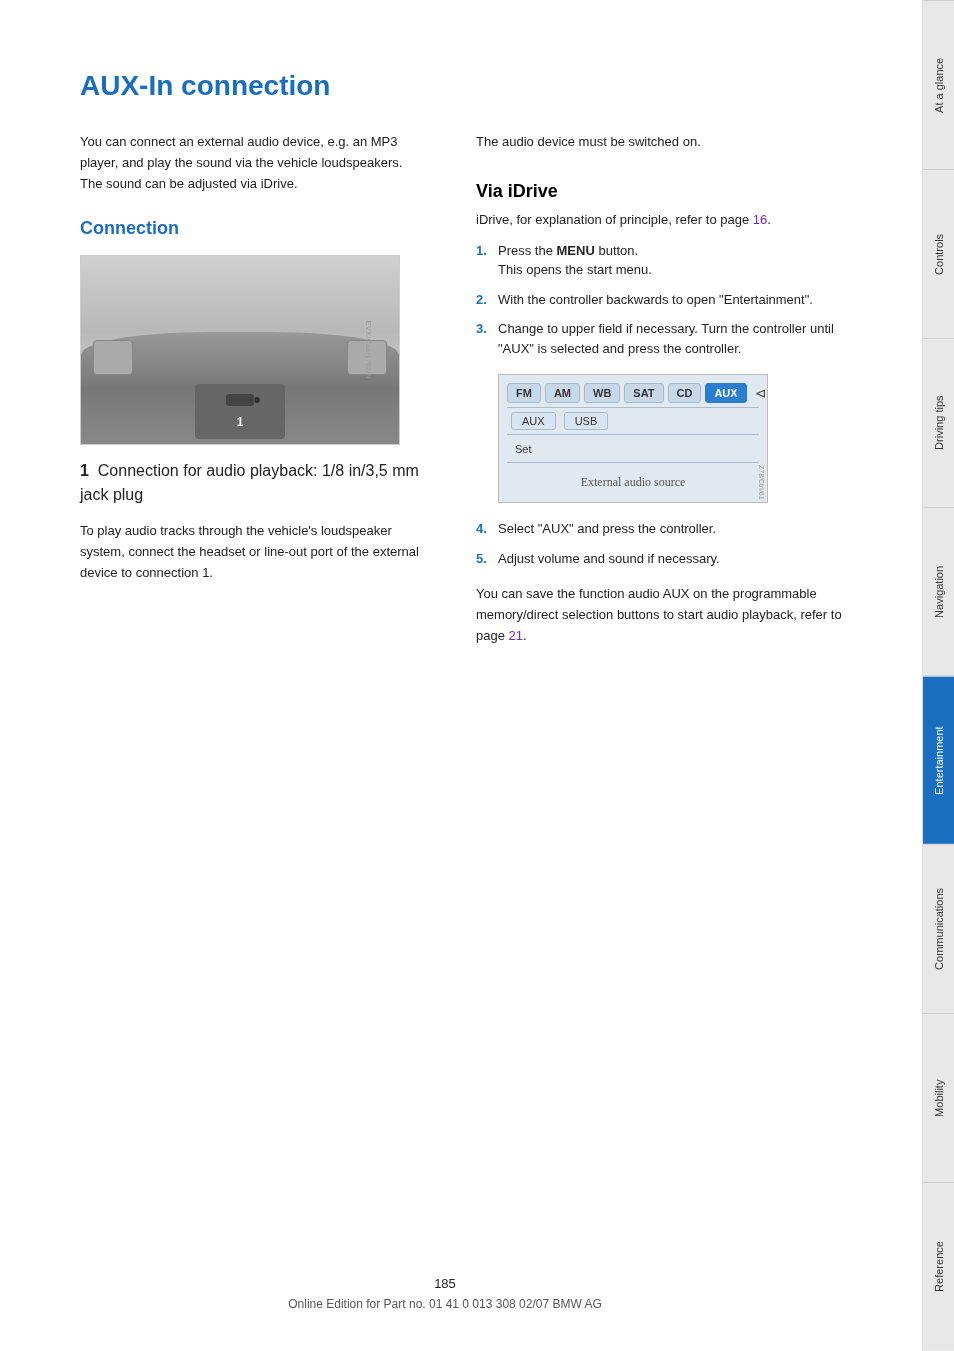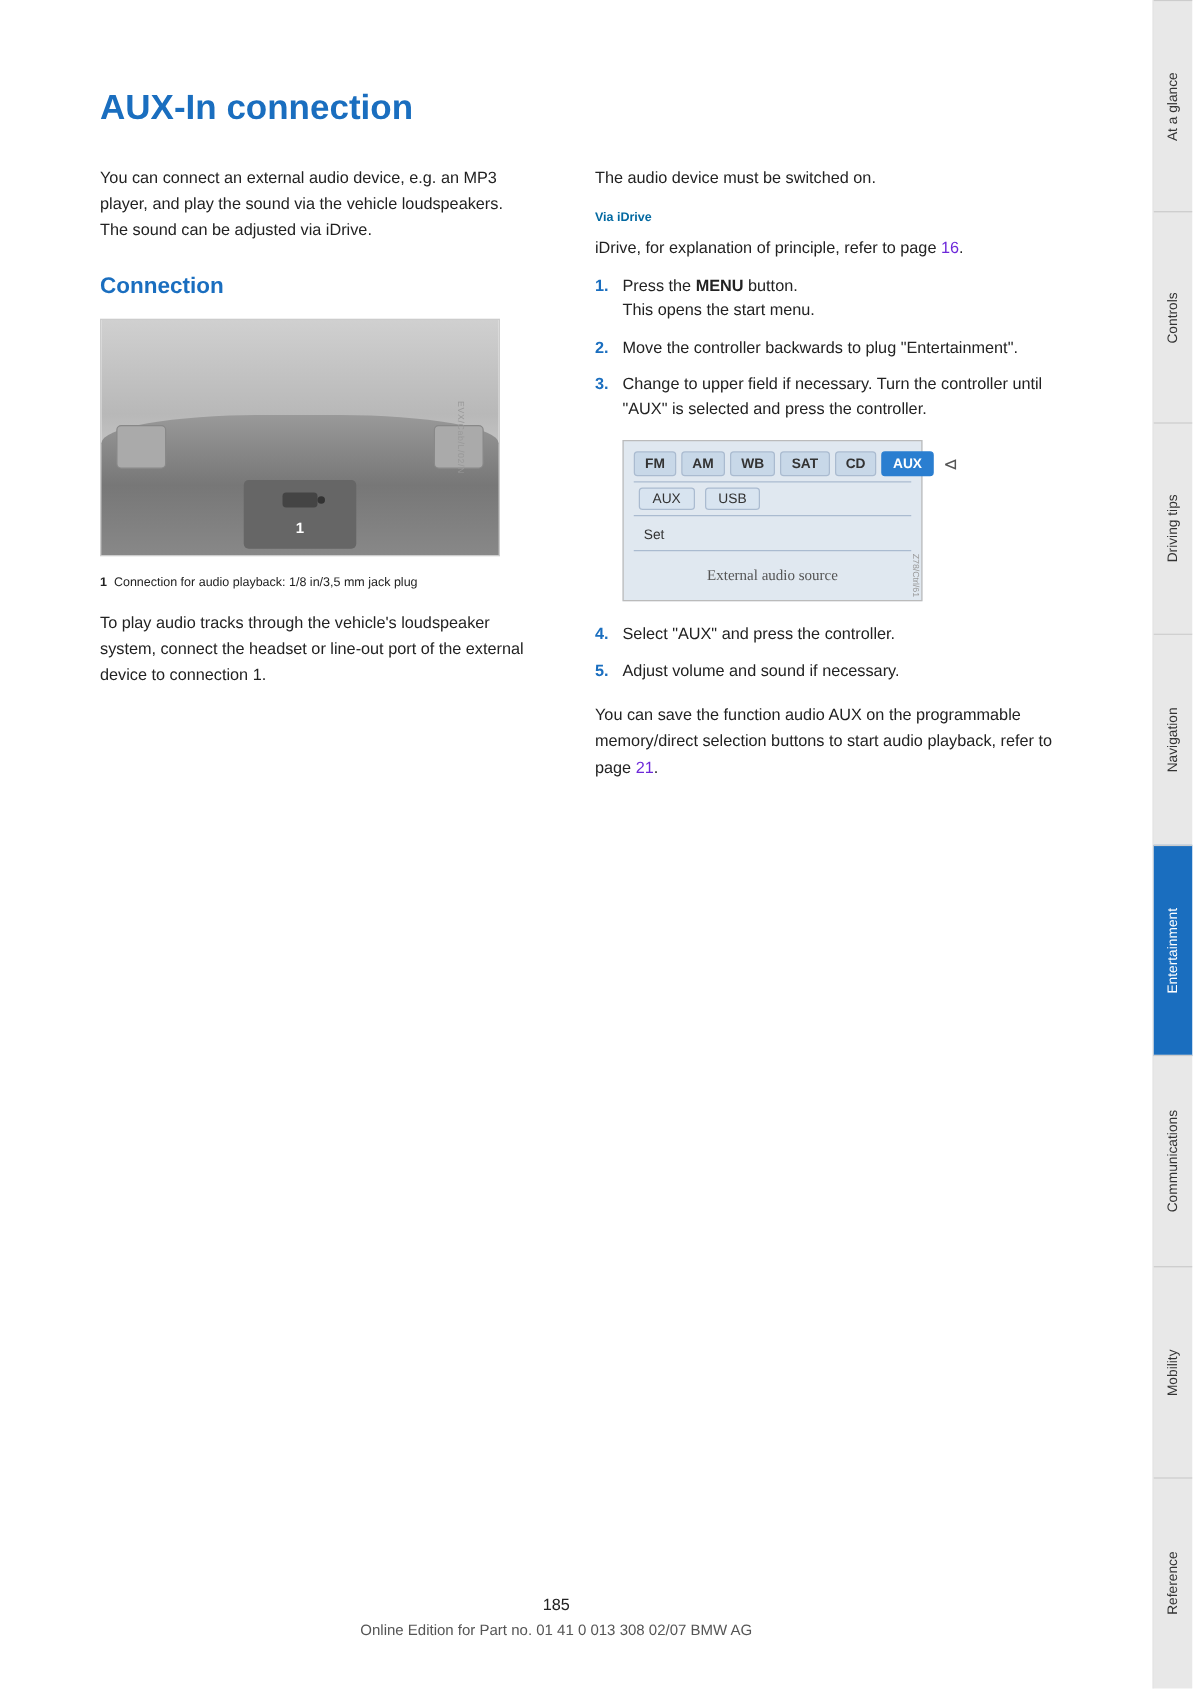--- a/index.html
+++ b/index.html
@@ -82,25 +82,25 @@
 
     
     .section-heading {
       font-size: 18px;
       font-weight: bold;
       color: #1a6ebf;
       margin-bottom: 16px;
     }
 
     .sub-heading {
-      font-size: 10px;
-      font-weight: bold;
-      color: #0369a1;
+      font-size: 18px;
+      font-weight: bold;
+      color: #000000;
       margin-bottom: 8px;
-      margin-top: 16px;
+      margin-top: 28px;
     }
 
     
     .intro-text {
       font-size: 13px;
       line-height: 1.6;
       margin-bottom: 24px;
       color: #222;
     }
 
@@ -147,21 +147,21 @@
       position: absolute;
       right: 2px;
       top: 50%;
       transform: translateY(-50%) rotate(90deg);
       font-size: 7px;
       color: #999;
       letter-spacing: 0.5px;
     }
 
     .connection-caption {
-      font-size: 10px;
+      font-size: 16px;
       line-height: 1.5;
       margin-bottom: 14px;
       color: #222;
     }
 
     .caption-number {
       font-weight: bold;
     }
 
     
@@ -191,21 +191,21 @@
     }
 
     .list-content strong {
       font-weight: bold;
     }
 
     
     .screen-image {
       border: 1px solid #bbb;
       background: #e0e8f0;
-      width: 240px;
+      width: 270px;
       margin: 12px 0 16px 22px;
       padding: 8px;
       position: relative;
     }
 
     .screen-row {
       display: flex;
       align-items: center;
       gap: 4px;
       margin-bottom: 4px;
@@ -354,21 +354,21 @@
 
         <p class="body-text">iDrive, for explanation of principle, refer to page <span class="link-blue">16</span>.</p>
 
         <ol class="numbered-list">
           <li>
             <span class="list-num">1.</span>
             <span class="list-content">Press the <strong>MENU</strong> button.<br><span style="margin-left:0;">This opens the start menu.</span></span>
           </li>
           <li>
             <span class="list-num">2.</span>
-            <span class="list-content">Move the controller backwards to plug "Entertainment".</span>
+            <span class="list-content">With the controller backwards to open "Entertainment".</span>
           </li>
           <li>
             <span class="list-num">3.</span>
             <span class="list-content">Change to upper field if necessary. Turn the controller until "AUX" is selected and press the controller.</span>
           </li>
         </ol>
 
         <div class="screen-image">
           <div class="screen-row">
             <span class="screen-btn">FM</span>

